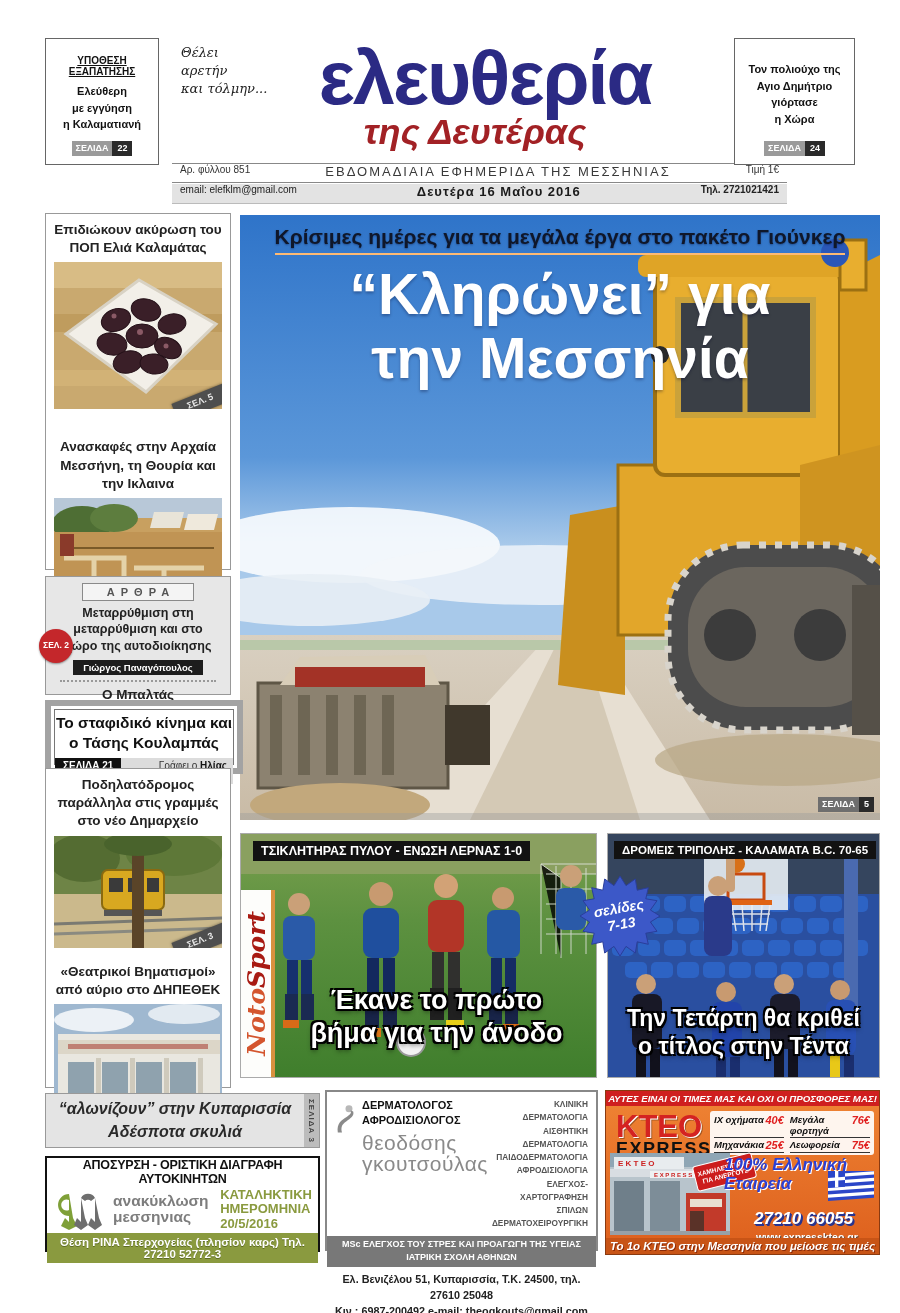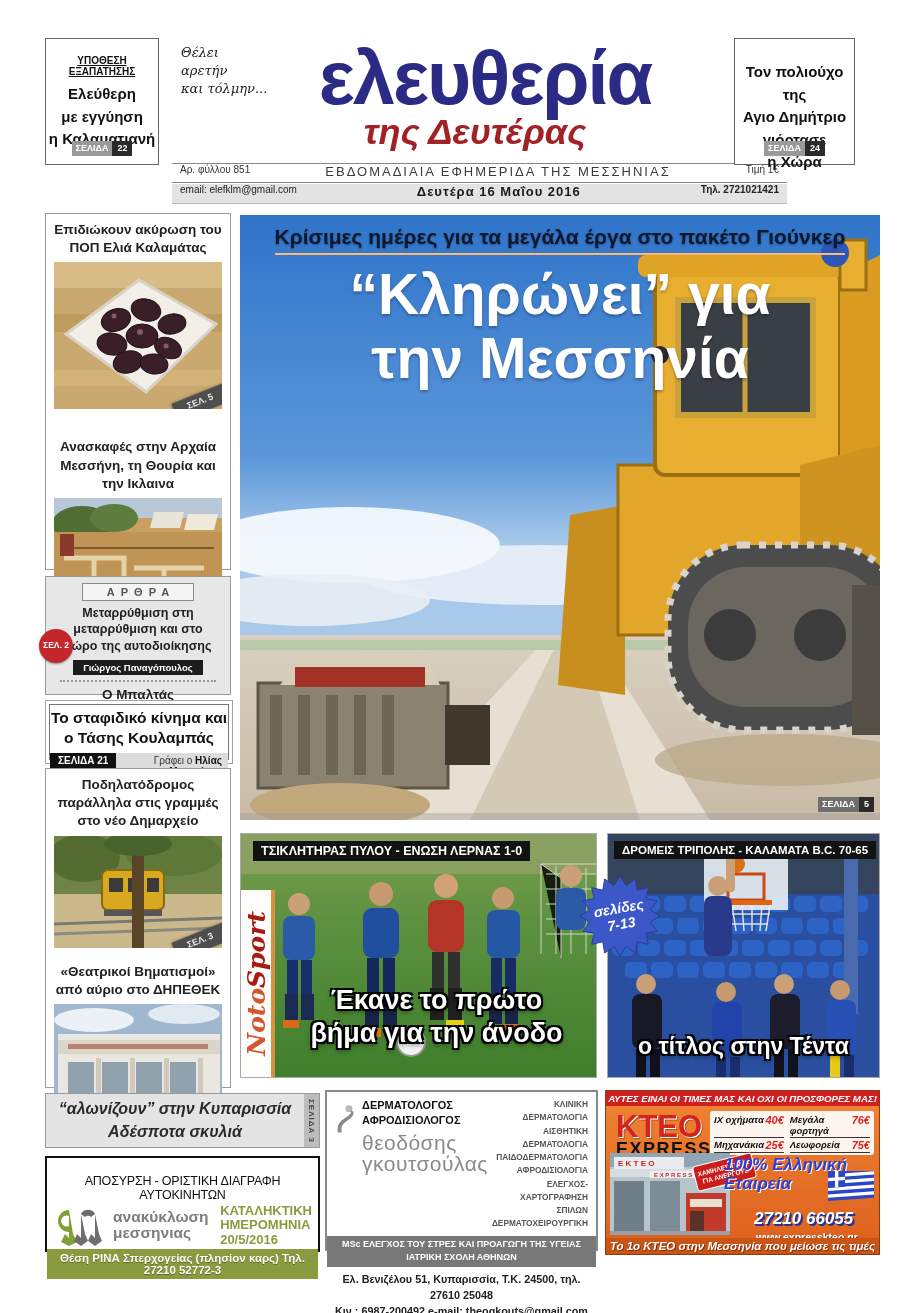--- a/index.html
+++ b/index.html
@@ -1,21 +1,21 @@
 <!DOCTYPE html>
 <html><head>
 <meta charset="utf-8">
 <style>
   html,body{margin:0;padding:0;background:#ffffff;}
   .page{position:relative;width:900px;height:1313px;background:#fff;font-family:"Liberation Sans",sans-serif;overflow:hidden;}
   .abs{position:absolute;}
   
   .teaser{border:1px solid #666;background:#fff;text-align:center;box-sizing:border-box;}
   .teaser .kick{font-size:10px;font-weight:bold;text-decoration:underline;color:#111;margin-top:16px;}
-  .teaser .tl{font-size:15px;font-weight:bold;color:#111;line-height:1.5;margin-top:6px;}
+  .teaser .tl{font-size:11px;font-weight:bold;color:#111;line-height:1.5;margin-top:6px;}
   .pgbadge{display:inline-flex;align-items:stretch;font-size:9px;font-weight:bold;line-height:1;}
   .pgbadge .lab{background:#9a9a9a;color:#fff;padding:3px 4px;}
   .pgbadge .num{background:#2a2a2a;color:#fff;padding:3px 5px;}
   .slogan{font-family:"DejaVu Serif",serif;font-style:italic;font-size:13px;color:#222;line-height:1.4;}
   .logo{font-size:76px;font-weight:900;color:#2b2a84;letter-spacing:-2px;line-height:1;}
   .logosub{font-size:36px;font-weight:bold;font-style:italic;color:#a22125;line-height:1;}
   .inforow{box-sizing:border-box;display:flex;justify-content:space-between;align-items:flex-start;padding:0 8px;}
   .row1{border-top:1px solid #888;border-bottom:1px solid #888;height:20px;}
   .row1 .mid{font-size:13px;letter-spacing:2px;color:#3a3a3a;}
   .row1 .sml{font-size:10px;color:#333;}
@@ -35,21 +35,21 @@
   .sb-title{font-size:13.5px;font-weight:600;color:#222;text-align:center;line-height:1.35;padding:7px 6px 5px;}
   .simg{position:relative;margin:0 8px;overflow:hidden;}
   .simg svg{display:block;}
   .stab{position:absolute;right:-6px;bottom:-3px;background:#4e4e4e;color:#e8e8e8;font-size:9px;font-weight:bold;padding:3px 14px 6px;transform:rotate(-22deg);box-shadow:0 0 3px rgba(0,0,0,.5);}
   .arthra{background:#e7e7e7;text-align:center;}
   .arthra-h{display:inline-block;border:1px solid #8a8a8a;background:#f4f4f4;color:#555;font-size:11px;font-weight:bold;letter-spacing:6px;padding:2px 18px 2px 24px;margin-top:6px;}
   .art-t{font-size:12.5px;font-weight:bold;color:#222;line-height:1.3;margin:4px 10px 3px;}
   .auth{display:inline-block;background:#1d1d1d;color:#fff;font-size:9.5px;font-weight:bold;padding:2px 10px;}
   .dotted{border-top:2px dotted #999;margin:5px 14px 4px;}
   .redcirc{position:absolute;left:-7px;top:52px;width:34px;height:34px;border-radius:50%;background:#c4272b;color:#fff;font-size:8.5px;font-weight:bold;display:flex;align-items:center;justify-content:center;text-align:center;line-height:1.1;box-shadow:0 1px 2px rgba(0,0,0,.4);}
-  .dblbox{border:1px solid #a3a3a3;box-shadow:inset 0 0 0 3px #fff,inset 0 0 0 4px #777;background:#fff;text-align:center;}
+  .dblbox{border:6px solid #a3a3a3;box-shadow:inset 0 0 0 3px #fff,inset 0 0 0 4px #777;background:#fff;text-align:center;}
   .dblbox .t{font-size:15.5px;font-weight:600;color:#111;line-height:1.3;margin-top:7px;}
   .dblbox .foot{display:flex;margin:5px 4px 0;align-items:stretch;font-size:10px;}
   .dblbox .foot .pg{background:#111;color:#fff;font-weight:bold;padding:2px 8px;}
   .dblbox .foot .by{flex:1;background:#dcdcdc;color:#333;padding:2px 6px;text-align:right;}
   .dblbox .foot .by b{color:#111;}
   
   .sportbox{box-sizing:border-box;border:1px solid #aaa;overflow:hidden;background:#2d6b2d;}
   .sportbox svg{position:absolute;left:0;top:0;}
   .shead{position:absolute;top:7px;background:#121212;color:#fff;font-weight:bold;padding:3px 8px;white-space:nowrap;}
   .capt{position:absolute;left:0;right:0;text-align:center;color:#fff;font-weight:bold;line-height:1.25;
@@ -59,21 +59,21 @@
   .noto .n1{color:#d4552e;}
   .noto .n2{color:#a81a12;}
   .star{z-index:5;}
   .star .txt{position:absolute;left:0;top:0;width:80px;height:80px;display:flex;flex-direction:column;align-items:center;justify-content:center;color:#fff;font-weight:bold;font-style:italic;font-size:14px;line-height:1.15;transform:rotate(-10deg);}
   
   .dogs{box-sizing:border-box;background:#e4e4e4;border:1px solid #999;display:flex;align-items:center;}
   .dogs .txt{flex:1;text-align:center;font-style:italic;font-weight:bold;font-size:16px;color:#2a2a2a;line-height:1.4;}
   .dogs .vtab{width:15px;align-self:stretch;background:#bcbcbc;display:flex;align-items:center;justify-content:center;}
   .dogs .vtab span{writing-mode:vertical-rl;font-size:8px;font-weight:bold;color:#444;letter-spacing:1px;}
   .recyc{box-sizing:border-box;border:2px solid #111;background:#fff;display:flex;flex-direction:column;}
-  .recyc .title{font-size:12.5px;font-weight:400;color:#111;text-align:center;margin-top:16px;letter-spacing:-0.2px;}
+  .recyc .title{font-size:12.5px;font-weight:700;color:#111;text-align:center;margin-top:0;letter-spacing:-0.2px;}
   .recyc .mid{flex:1;display:flex;align-items:center;padding:2px 6px;}
   .recyc .brand{font-size:15.5px;font-weight:bold;color:#7d7d7d;line-height:1.05;margin-left:6px;}
   .recyc .dl{margin-left:auto;text-align:left;color:#8a9a3f;font-weight:bold;font-size:13px;line-height:1.1;}
   .recyc .bar{background:#8a9a3f;color:#fff;font-weight:bold;font-size:11.5px;text-align:center;padding:3px 0;text-shadow:0 1px 0 #5d6b24;}
   .derma{box-sizing:border-box;border:2px solid #888;background:#fff;}
   .derma .top{display:flex;padding:6px 8px 2px;}
   .derma .spec{font-size:11px;font-weight:bold;color:#111;line-height:1.35;}
   .derma .nm{font-size:21px;color:#8a8a8a;line-height:1.02;margin-top:4px;letter-spacing:.5px;}
   .derma .svc{margin-left:auto;text-align:right;font-size:8.3px;color:#555;line-height:1.6;font-weight:bold;}
   .derma .msc{background:#787878;color:#fff;text-align:center;font-size:9px;font-weight:bold;line-height:1.5;padding:2px 0;margin-top:3px;}
@@ -505,20 +505,21 @@
         <g>
             <circle cx="232" cy="156" r="10" fill="#c89a70"></circle>
             <rect x="218" y="166" width="30" height="55" rx="8" fill="#2850b4"></rect>
             <rect x="222" y="221" width="10" height="24" fill="#e8c818"></rect>
             <rect x="236" y="221" width="10" height="24" fill="#1a2e6e"></rect>
           </g>
       </g>
     </svg>
     <div class="shead" style="left:6px;font-size:11.5px;">ΔΡΟΜΕΙΣ ΤΡΙΠΟΛΗΣ - ΚΑΛΑΜΑΤΑ B.C. 70-65</div>
     <div class="capt" style="bottom:16px;font-size:23px;">
+      <div>Την Τετάρτη θα κριθεί</div>
       <div>ο τίτλος στην Τέντα</div>
     </div>
   </div>
 
   <div class="abs star" style="left:580px;top:876px;width:80px;height:80px;">
     <svg width="80" height="80" viewBox="0 0 80 80">
       <polygon fill="#3c58c8" stroke="#2a3e9a" stroke-width="1" points="80,40 70.4,46 77,55.3 65.8,57.2 68.3,68.3 57.2,65.8 55.3,77 46,70.4 40,80 34,70.4 24.7,77 22.8,65.8 11.7,68.3 14.2,57.2 3,55.3 9.6,46 0,40 9.6,34 3,24.7 14.2,22.8 11.7,11.7 22.8,14.2 24.7,3 34,9.6 40,0 46,9.6 55.3,3 57.2,14.2 68.3,11.7 65.8,22.8 77,24.7 70.4,34"></polygon>
     </svg>
     <div class="txt">
       <span>σελίδες</span>

